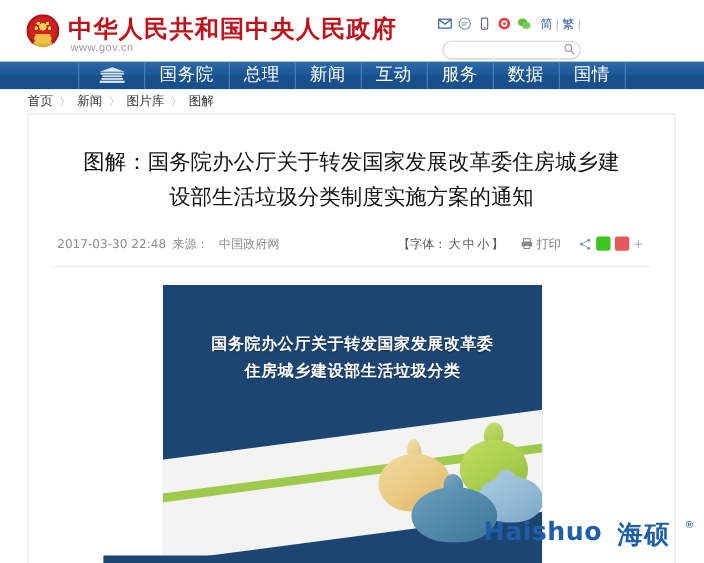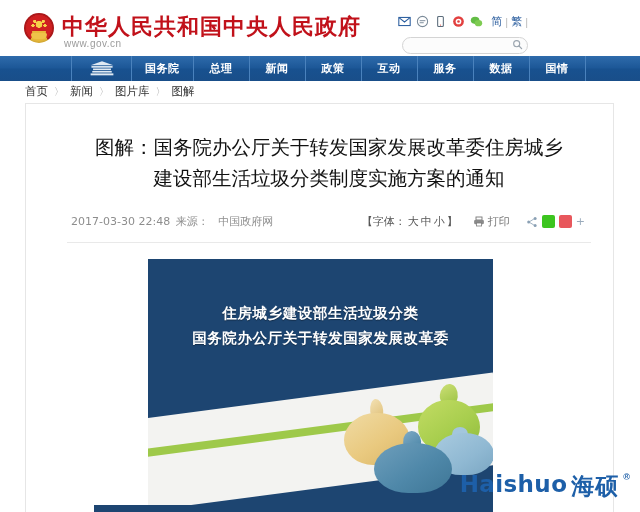--- a/index.html
+++ b/index.html
@@ -76,42 +76,42 @@
   }
   .nav-home {
     width:60px; display:flex; align-items:center; justify-content:center;
     border-right:1px solid #4a82bd; cursor:pointer;
   }
   .nav-home-icon { width:26px; height:15px; display:block; }
   .nav-pad { width:72px; border-right:1px solid #4a82bd; }
   .nav-item {
     min-width:56px; padding:0 13px;
     display:flex; align-items:center; justify-content:center;
-    color:#ffffff; font-size:11px; font-weight:bold;
+    color:#ffffff; font-size:16px; font-weight:normal;
     border-right:1px solid #4a82bd; cursor:pointer;
     font-family:"DejaVu Sans","Liberation Sans",sans-serif;
     letter-spacing:.5px;
   }
   .nav-tail { flex:1; }
 
   
   .breadcrumb {
     position:absolute; left:25px; top:84px;
     display:flex; align-items:center; gap:6px;
     font-size:11.5px; color:#333;
     font-family:"DejaVu Sans","Liberation Sans",sans-serif;
   }
   .breadcrumb .crumb { color:#333; cursor:pointer; }
   .breadcrumb .sep { color:#9a9a9a; font-size:10px; }
 
   
   .content-panel {
     position:absolute; left:25px; top:103px;
     width:589px; height:409px;
-    background:#ffffff; border:1px solid #e6e6e6; border-bottom:none;padding-left:19px;
+    background:#ffffff; border:1px solid #e6e6e6; border-bottom:none;
   }
   .article-title {
     margin:28px 48px 0 48px;
     text-align:center; color:#111;
     font-size:19.5px; line-height:31px; font-weight:normal;
     font-family:"DejaVu Sans","Liberation Sans",sans-serif;
   }
   .meta-row {
     position:relative; margin:20px 22px 0 22px; height:20px;
   }
@@ -199,21 +199,21 @@
     border-radius:50% 50% 30% 30%/60% 60% 40% 40%; transform:rotate(-4deg); }
 
   .info-bottombar {
     position:absolute; left:68px; bottom:0; width:215px; height:7px;
     background:#1d4571;
   }
 
   
   .watermark {
     position:absolute; right:10px; bottom:10px;
-    display:flex; align-items:flex-start; gap:4px;
+    display:flex; align-items:flex-start; gap:14px;
     color:#1d5fa8; font-weight:bold;
   }
   .wm-en { font-size:23px; letter-spacing:.4px;
     font-family:"DejaVu Sans","Liberation Sans",sans-serif; }
   .wm-cn { font-size:23px; letter-spacing:1px;
     font-family:"DejaVu Sans","Liberation Sans",sans-serif; }
   .wm-r { font-size:9px; margin-top:1px; }
 </style>
 </head>
 <body>
@@ -273,21 +273,20 @@
         <path d="M16 0 L30 5 L2 5 Z" fill="#dfe9f3"></path>
         <rect x="3" y="6" width="26" height="2" fill="#dfe9f3"></rect>
         <rect x="5" y="9" width="22" height="2" fill="#dfe9f3"></rect>
         <rect x="4" y="12" width="24" height="2" fill="#dfe9f3"></rect>
         <rect x="2" y="15" width="28" height="2.4" fill="#dfe9f3"></rect>
       </svg>
     </div>
     <div class="nav-item">国务院</div>
     <div class="nav-item">总理</div>
     <div class="nav-item">新闻</div>
-    <div class="nav-item">政策</div>
     <div class="nav-item">互动</div>
     <div class="nav-item">服务</div>
     <div class="nav-item">数据</div>
     <div class="nav-item">国情</div>
     <div class="nav-tail"></div>
   </div>
 
   <div class="breadcrumb">
     <span class="crumb">首页</span>
     <span class="sep">〉</span>
@@ -337,22 +336,22 @@
     </div>
 
     <div class="meta-divider"></div>
 
     <div class="info-wrap">
       <div class="info-img">
         <div class="info-floor"></div>
         <div class="info-stripe"></div>
 
         <div class="info-text">
+          <div>国务院办公厅关于转发国家发展改革委</div>
           <div>住房城乡建设部生活垃圾分类</div>
-          <div>国务院办公厅关于转发国家发展改革委</div>
         </div>
 
         <div class="bag bag-yellow">
           <div class="bag-knot"></div>
           <div class="bag-body"></div>
         </div>
         <div class="bag bag-green">
           <div class="bag-knot"></div>
           <div class="bag-body"></div>
         </div>

